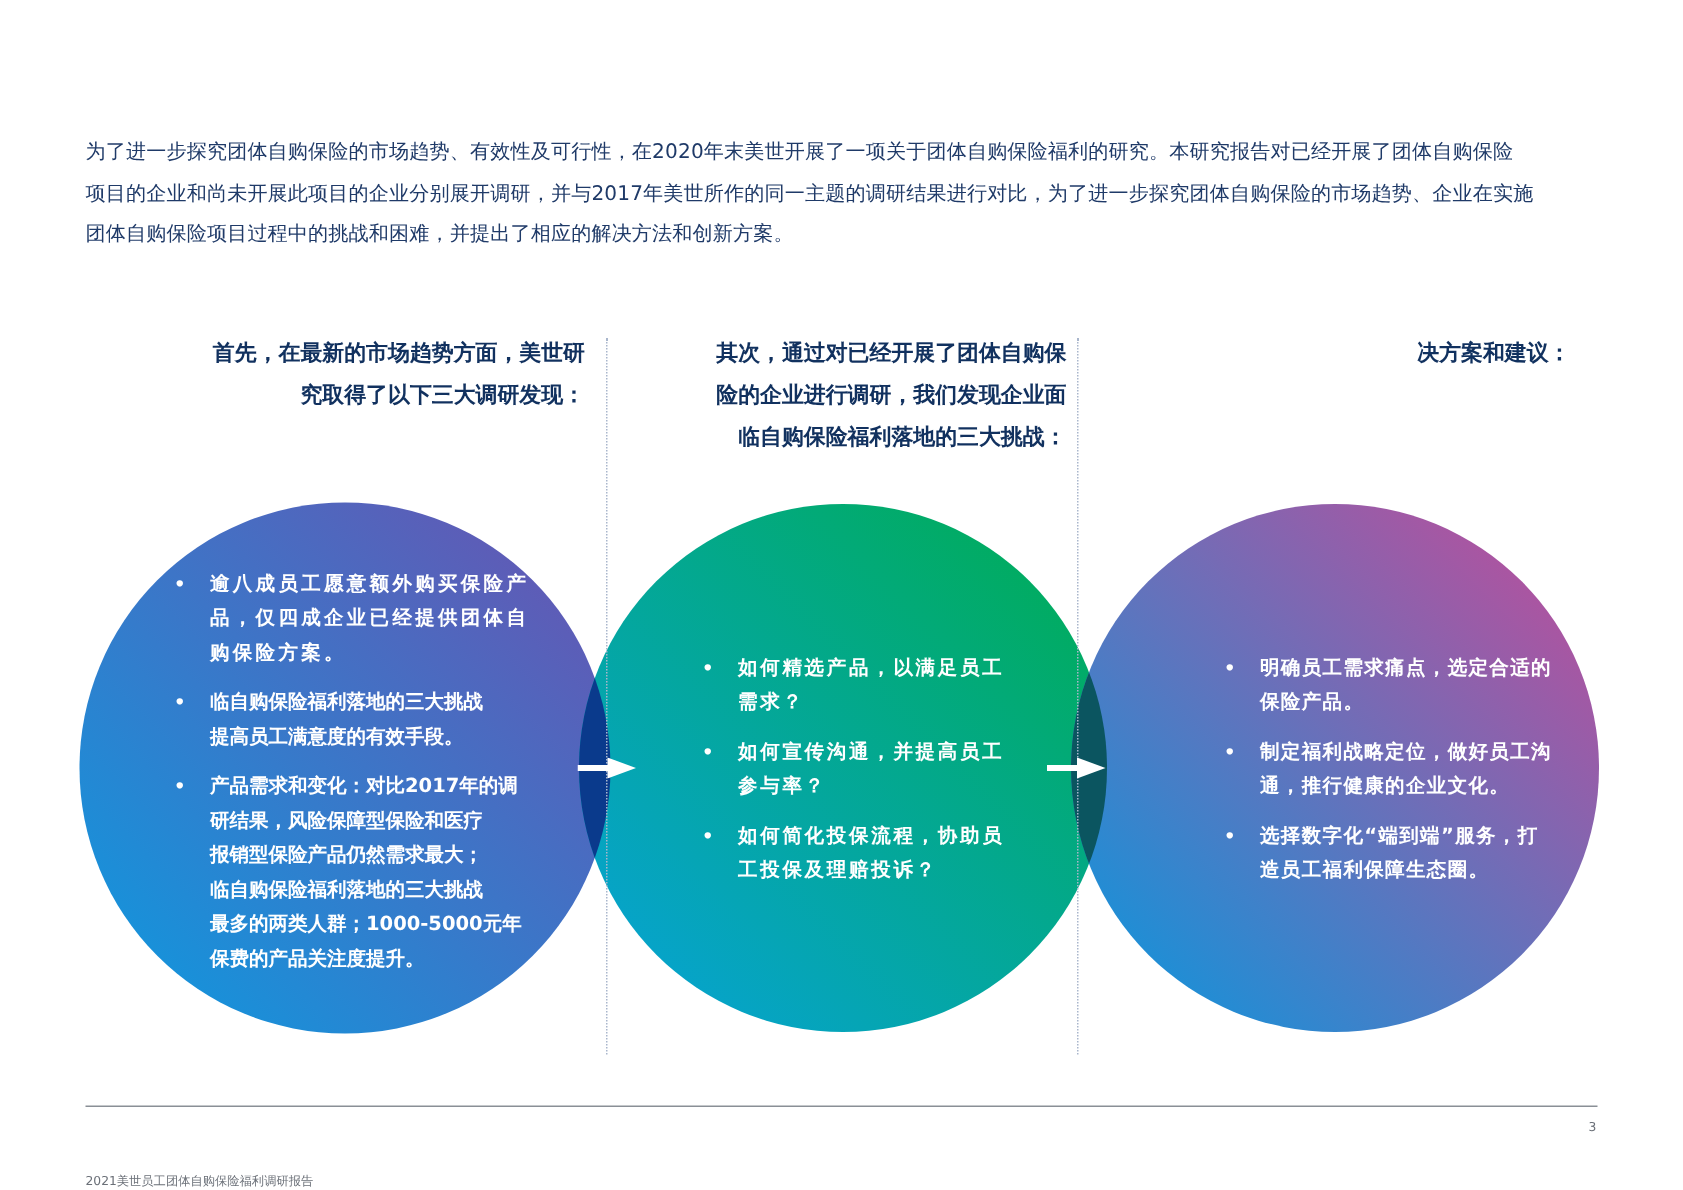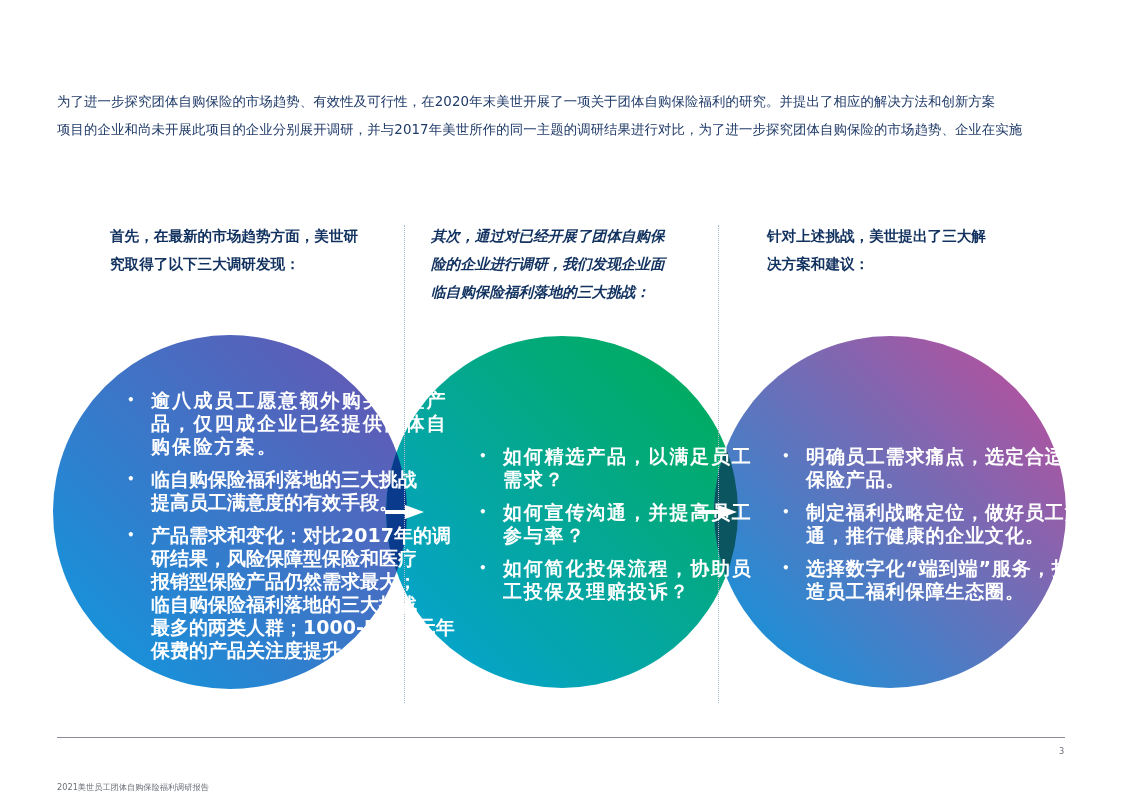--- a/index.html
+++ b/index.html
@@ -9,29 +9,29 @@
   }
   .intro {
     position: absolute; left: 57px; top: 88px; width: 1010px;
     font-size: 13.4px; line-height: 27.5px; color: #1f3a68; letter-spacing: 0.1px;
   }
   .intro span { display: block; white-space: nowrap; }
   .col-head {
     position: absolute; top: 222px; font-size: 14.6px; font-weight: bold;
     color: #11315f; line-height: 28px; width: 280px;
   }
-  .col-head span { display: block; white-space: nowrap; }
+  .col-head span { display: block; white-space: nowrap; text-align: right; }
   .divider {
     position: absolute; top: 225px; height: 478px; width: 0;
     border-left: 1px dotted #a9b6cc;
   }
   svg.circles { position: absolute; left: 0; top: 0; }
   .bullets {
-    position: absolute; list-style: none; margin: 12px; padding: 0;
-    color: #ffffff; font-size: 19px; line-height: 23px; font-weight: bold;
+    position: absolute; list-style: none; margin: 1px; padding: 0;
+    color: #ffffff; font-size: 13px; line-height: 23px; font-weight: bold;
   }
   .bullets li { position: relative; padding-left: 27px; margin-bottom: 10px; }
   .bullets li::before {
     content: "•"; position: absolute; left: 3px; top: 0; font-size: 12px;
   }
   .bullets li span { display: block; white-space: nowrap; }
   .arrow { position: absolute; width: 40px; height: 14px; }
   .footer-line {
     position: absolute; left: 57px; top: 737px; width: 1008px; height: 0;
     border-top: 1px solid #8a8f96;
@@ -40,35 +40,35 @@
     position: absolute; left: 57px; top: 746px; font-size: 8.2px; color: #6b7078; margin-top: 36px;
   }
   .page-num {
     position: absolute; left: 1059px; top: 746px; font-size: 8.2px; color: #6b7078;
   }
 </style>
 </head>
 <body>
 
 <div class="intro">
-  <span>为了进一步探究团体自购保险的市场趋势、有效性及可行性，在2020年末美世开展了一项关于团体自购保险福利的研究。并提出了相应的解决方法和创新方案</span>
+  <span>为了进一步探究团体自购保险的市场趋势、有效性及可行性，在2020年末美世开展了一项关于团体自购保险福利的研究。本研究报告对已经开展了团体自购保险</span>
   <span>项目的企业和尚未开展此项目的企业分别展开调研，并与2017年美世所作的同一主题的调研结果进行对比，为了进一步探究团体自购保险的市场趋势、企业在实施</span>
+  <span>团体自购保险项目过程中的挑战和困难，并提出了相应的解决方法和创新方案。</span>
 </div>
 
 <div class="col-head" style="left:110px;">
   <span>首先，在最新的市场趋势方面，美世研</span>
   <span>究取得了以下三大调研发现：</span>
 </div>
-<div class="col-head" style="left:431px;font-style:italic;">
+<div class="col-head" style="left:431px;">
   <span>其次，通过对已经开展了团体自购保</span>
   <span>险的企业进行调研，我们发现企业面</span>
   <span>临自购保险福利落地的三大挑战：</span>
 </div>
 <div class="col-head" style="left:767px;">
-  <span>针对上述挑战，美世提出了三大解</span>
   <span>决方案和建议：</span>
 </div>
 
 <svg class="circles" width="1122" height="793" viewBox="0 0 1122 793">
   <defs>
     <linearGradient id="g1" x1="1" y1="0" x2="0" y2="1">
       <stop offset="0" stop-color="#6b52b0"></stop>
       <stop offset="1" stop-color="#0b9be0"></stop>
     </linearGradient>
     <linearGradient id="g2" x1="1" y1="0" x2="0" y2="1">
@@ -133,21 +133,21 @@
   <li>
     <span>如何宣传沟通，并提高员工</span>
     <span>参与率？</span>
   </li>
   <li>
     <span>如何简化投保流程，协助员</span>
     <span>工投保及理赔投诉？</span>
   </li>
 </ul>
 
-<ul class="bullets" style="left:767px; top:433px; letter-spacing:0.9px;">
+<ul class="bullets" style="left:812px; top:433px; letter-spacing:0.9px;">
   <li>
     <span>明确员工需求痛点，选定合适的</span>
     <span>保险产品。</span>
   </li>
   <li>
     <span>制定福利战略定位，做好员工沟</span>
     <span>通，推行健康的企业文化。</span>
   </li>
   <li>
     <span>选择数字化“端到端”服务，打</span>

